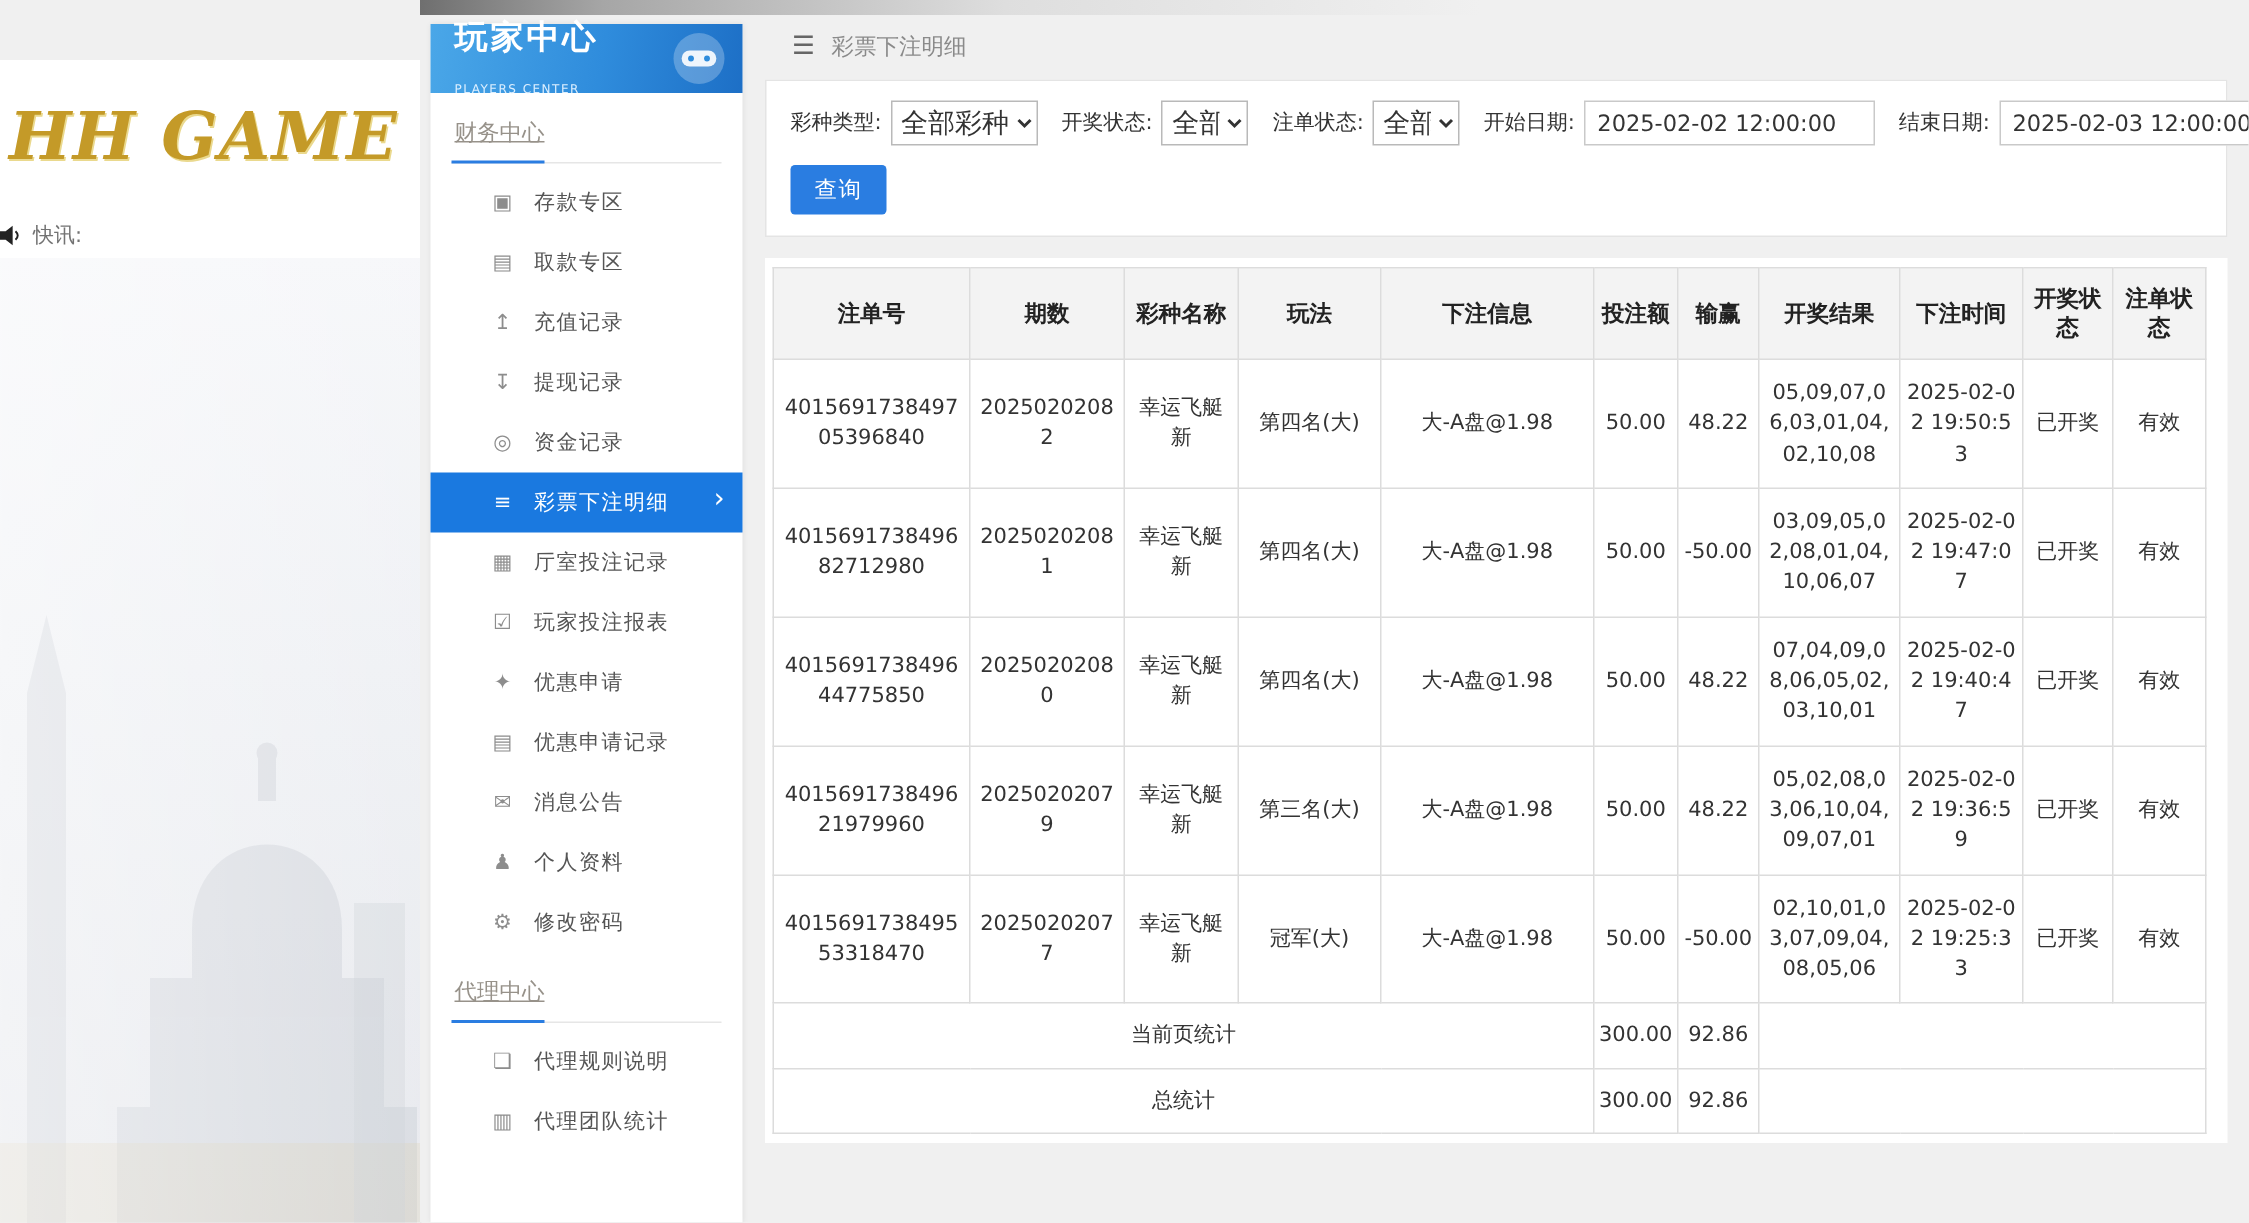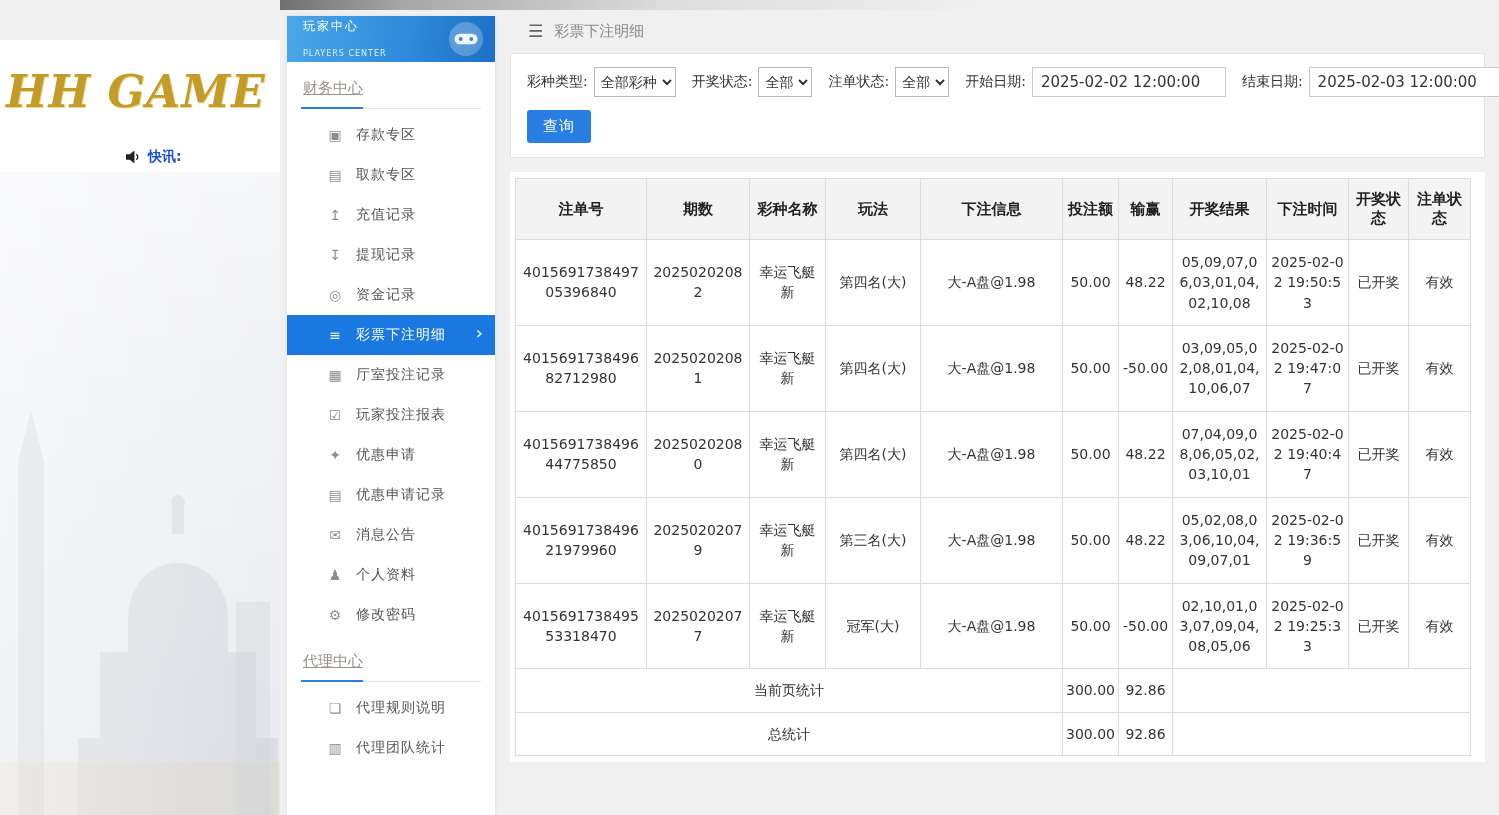--- a/index.html
+++ b/index.html
@@ -9,53 +9,53 @@
     font-size:14px;color:#333;background:#f0f0f0;
   }
   
   .left-region{position:absolute;left:0;top:0;width:280px;height:815px;background:#fff;border-right:1px solid #d0d0d0;overflow:hidden;margin-top:40px;}
   .logo-area{height:102px;display:flex;align-items:center;padding-left:6px;background:#fff;}
   .logo-text{
     font-family:"DejaVu Serif","Liberation Serif",serif;
     font-style:italic;font-weight:bold;font-size:44px;letter-spacing:1px;
     color:#c49a28;text-shadow:1px 1px 0 #ead98e;
   }
-  .news-bar{height:30px;display:flex;align-items:center;gap:7px;padding-left:126px;background:#fff;font-weight:bold;color:#1d4ed8;}
+  .news-bar{height:30px;display:flex;align-items:center;gap:7px;background:#fff;font-weight:normal;color:#737373;}
   .left-photo{position:absolute;top:132px;left:0;right:0;bottom:0;background:linear-gradient(180deg,#f5f6f9 0%,#edeff3 40%,#e3e5ea 100%);}
   .left-photo svg{position:absolute;left:0;bottom:0;}
   .left-photo::after{content:"";position:absolute;inset:0;background:linear-gradient(90deg,rgba(255,255,255,.5),rgba(255,255,255,.15));}
   
   .main-region{position:absolute;left:280px;top:0;right:0;height:815px;background:#f0f0f0;}
   .top-shade{position:absolute;left:0;top:0;right:0;height:10px;
     background:linear-gradient(90deg,#6f6f6f 0%,#a6a6a6 10%,#dedede 32%,#f0f0f0 58%);}
   
   .sidebar{position:absolute;left:7px;top:16px;width:208px;bottom:0;background:#fff;box-shadow:0 0 4px rgba(0,0,0,.08);}
   .sidebar-header{height:46px;display:flex;align-items:center;justify-content:space-between;
     padding:0 12px 0 16px;
     background:linear-gradient(100deg,#4aa7e8 0%,#2f8cdc 55%,#1d6fc6 100%);}
-  .sh-title{color:#fff;font-size:12px;font-weight:normal;letter-spacing:2px;line-height:1.1;}
+  .sh-title{color:#fff;font-size:22px;font-weight:bold;letter-spacing:2px;line-height:1.1;}
   .sh-sub{color:#dcefff;font-size:8px;letter-spacing:1px;margin-top:16px;}
   .sh-icon{width:34px;height:34px;border-radius:50%;background:rgba(255,255,255,.25);display:flex;align-items:center;justify-content:center;}
   .section-title{position:relative;margin:4px 14px 6px;padding:13px 2px 10px;border-bottom:1px solid #e6e6e6;color:#97928a;font-size:15px;text-decoration:underline;}
   .section-title::after{content:"";position:absolute;left:0;bottom:-1px;width:62px;height:2px;background:#2a7de1;}
   .menu-item{position:relative;height:40px;display:flex;align-items:center;padding-left:38px;color:#555;cursor:pointer;}
   .mi-icon{width:20px;margin-right:11px;display:inline-flex;justify-content:center;color:#8d8d8d;font-size:14px;}
   .mi-label{font-size:14px;letter-spacing:1px;}
   .menu-item.active{background:#1a79e0;color:#fff;}
   .menu-item.active .mi-icon{color:#fff;}
   .mi-chevron{position:absolute;right:12px;top:9px;font-size:18px;color:#fff;line-height:1;}
   
   .content{position:absolute;left:230px;right:14px;top:12px;}
   .topbar{display:flex;align-items:center;gap:11px;padding:10px 4px 12px 18px;color:#8a8a8a;font-size:15px;}
   .hamburger{font-size:17px;color:#666;cursor:pointer;line-height:1;}
   .filter-card{background:#fff;border:1px solid #e4e4e4;padding:13px 16px 14px;}
   .filter-row{display:flex;align-items:center;}
   .filter-row label{margin:0 6px 0 16px;color:#333;white-space:nowrap;}
   .filter-row label:first-child{margin-left:0;}
-  .sel{height:30px;border:1px solid #b9b9b9;background:#fff;font-size:14px;padding:0 2px;color:#333;font-family:inherit;}
+  .sel{height:30px;border:1px solid #b9b9b9;background:#fff;font-size:18px;padding:0 2px;color:#333;font-family:inherit;}
   .sel-wide{width:122px;}
   .sel-small{width:58px;}
   .date-input{width:176px;height:28px;border:1px solid #c9c9c9;padding:0 8px;font-size:15px;color:#333;font-family:inherit;}
   .query-btn{margin-top:13px;background:#2a7de1;color:#fff;border:none;border-radius:3px;
     padding:7px 16px;font-size:15px;cursor:pointer;font-family:inherit;letter-spacing:1px;}
   
   .table-card{margin-top:14px;background:#fff;padding:6px 15px 6px 5px;}
   table{border-collapse:collapse;table-layout:fixed;width:955px;background:#fff;}
   th{background:#f3f3f3;border:1px solid #dcdcdc;font-size:15px;font-weight:bold;color:#222;padding:11px 2px;letter-spacing:0;}
   td{border:1px solid #dcdcdc;font-size:14px;color:#333;text-align:center;padding:12px 3px;word-break:break-all;line-height:1.45;}

